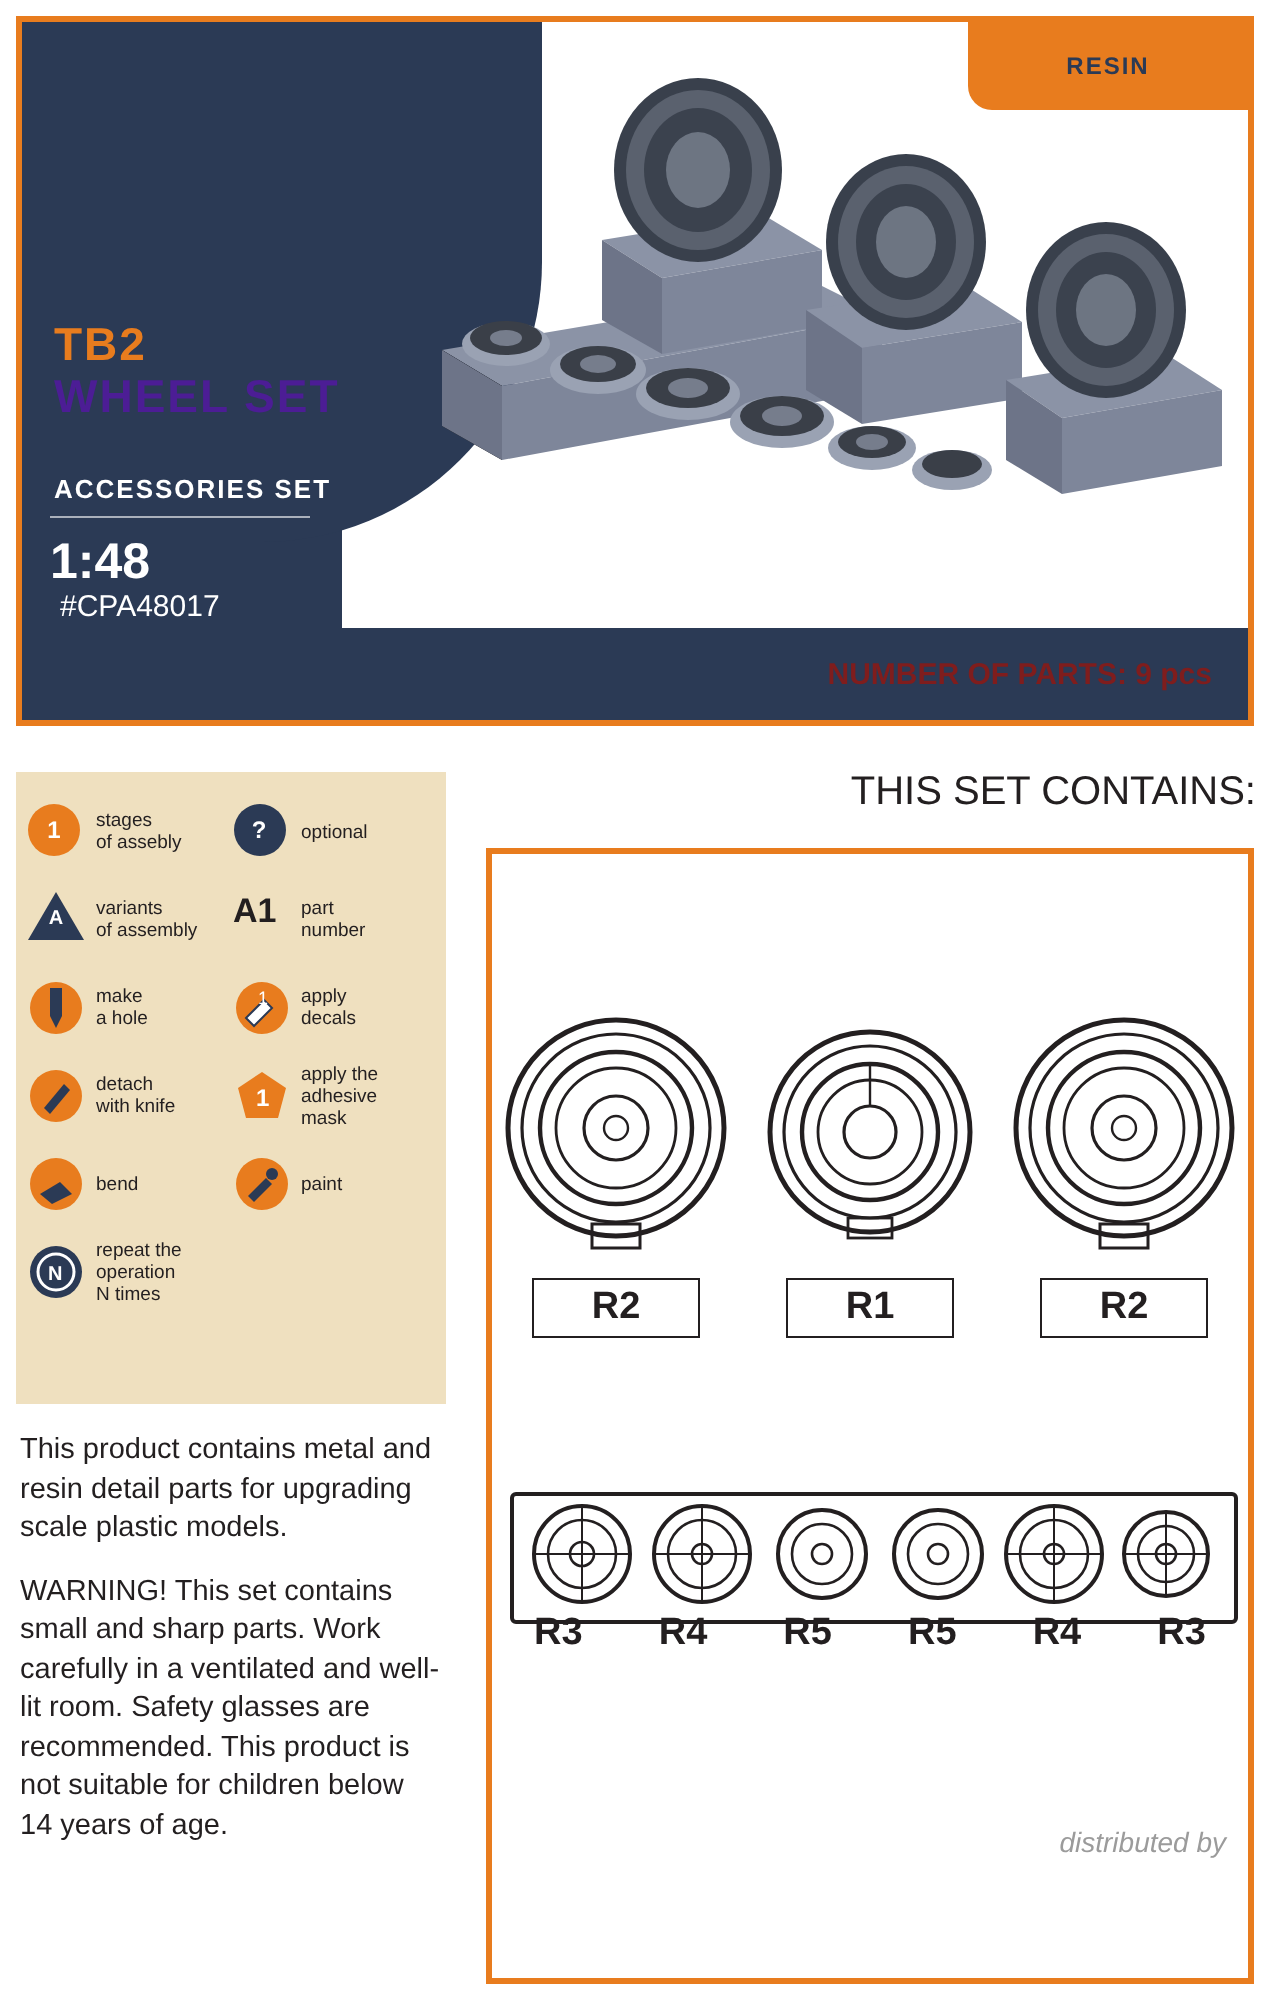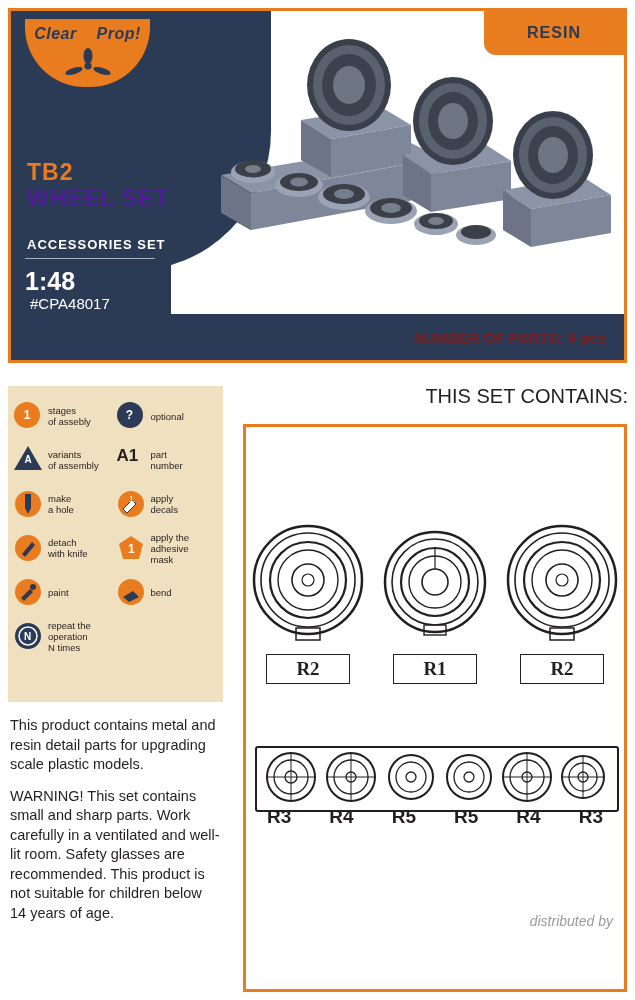--- a/index.html
+++ b/index.html
@@ -49,21 +49,21 @@
   .logo-prop{
     position:absolute;left:40px;top:28px;width:46px;height:34px;
   }
   .resin-badge{
     position:absolute;right:0px;top:0px;width:140px;height:44px;
     background:#E87C1E;
     border-bottom-left-radius:12px;
     display:flex;align-items:center;justify-content:center;
   }
   .resin-badge span{
-    color:#2B3A55;font-weight:bold;font-size:16px;letter-spacing:1px;
+    color:#2B3A55;font-weight:bold;font-size:12px;letter-spacing:1px;
   }
   .title1{
     position:absolute;left:16px;top:148px;color:#E87C1E;
     font-weight:bold;font-size:23px;letter-spacing:1px;line-height:26px;
   }
   .title2{
     position:absolute;left:16px;top:174px;color:#4c1d95;
     font-weight:bold;font-size:23px;letter-spacing:1px;line-height:26px;
   }
   .accessories{
@@ -128,21 +128,21 @@
   
   .contains-title{
     position:absolute;left:243px;top:385px;width:385px;text-align:right;
     font-size:20px;color:#231f20;
   }
   .rightbox{
     position:absolute;left:243px;top:424px;width:384px;height:568px;
     border:3px solid #E87C1E;box-sizing:border-box;background:#ffffff;
   }
   .bigwheels{
-    position:absolute;left:248px;top:520px;width:374px;height:175px;font-family:Liberation Serif, serif;
+    position:absolute;left:248px;top:504px;width:374px;height:175px;
   }
   .wheelcell{position:absolute;width:120px;}
   .lblbox{
     margin:4px auto 0 auto;width:82px;height:28px;border:1.5px solid #231f20;
     display:flex;align-items:center;justify-content:center;background:#ffffff;
   }
   .lblbox span{font-size:19px;font-weight:bold;color:#231f20;}
   .smallrow{
     position:absolute;left:255px;top:746px;width:360px;height:62px;
     border:2px solid #231f20;border-radius:3px;background:#ffffff;
@@ -166,33 +166,20 @@
 <body>
 
 <div class="page">
 
   <div class="topbox">
 
     <div class="navy-panel"></div>
     <div class="navy-curve"></div>
     <div class="navy-bottom"></div>
 
-    <div class="logo">
-      <div class="logo-text">
-        <span>Clear</span>
-        <span style="display:inline-block;width:10px"></span>
-        <span>Prop!</span>
-      </div>
-      <svg class="logo-prop" viewBox="0 0 46 34">
-        <ellipse cx="23" cy="9" rx="4.5" ry="8" fill="#2B3A55"></ellipse>
-        <ellipse cx="9" cy="24" rx="9" ry="3.2" fill="#2B3A55" transform="rotate(-18 9 24)"></ellipse>
-        <ellipse cx="37" cy="24" rx="9" ry="3.2" fill="#2B3A55" transform="rotate(18 37 24)"></ellipse>
-        <circle cx="23" cy="19" r="3.6" fill="#2B3A55"></circle>
-      </svg>
-    </div>
 
     <div class="resin-badge">
       <span>RESIN</span>
     </div>
 
     <div class="title1">TB2</div>
     <div class="title2">WHEEL  SET</div>
     <div class="accessories">ACCESSORIES SET</div>
     <div class="rule-line"></div>
     <div class="scale">1:48</div>
@@ -341,35 +328,35 @@
               <text x="11" y="19" font-size="12" fill="#ffffff" font-weight="bold" font-family="Liberation Sans">1</text>
             </svg>
         </div>
         <div class="lgtext"><span>apply the<br>adhesive<br>mask</span></div>
       </div>
 
       <div class="lgcell">
         <div class="lgicon">
           <svg width="28" height="28" viewBox="0 0 28 28">
               <circle cx="14" cy="14" r="13" fill="#E87C1E"></circle>
+              <path d="M6 19 l10 -6 l6 6 l-10 5 z" fill="#2B3A55"></path>
+            </svg>
+        </div>
+        <div class="lgtext"><span>bend</span></div>
+      </div>
+
+      <div class="lgcell">
+        <div class="lgicon">
+          <svg width="28" height="28" viewBox="0 0 28 28">
+              <circle cx="14" cy="14" r="13" fill="#E87C1E"></circle>
               <path d="M7 20 l9 -9 l3 3 l-9 9 z" fill="#2B3A55"></path>
               <circle cx="19" cy="9" r="3" fill="#2B3A55"></circle>
             </svg>
         </div>
         <div class="lgtext"><span>paint</span></div>
-      </div>
-
-      <div class="lgcell">
-        <div class="lgicon">
-          <svg width="28" height="28" viewBox="0 0 28 28">
-              <circle cx="14" cy="14" r="13" fill="#E87C1E"></circle>
-              <path d="M6 19 l10 -6 l6 6 l-10 5 z" fill="#2B3A55"></path>
-            </svg>
-        </div>
-        <div class="lgtext"><span>bend</span></div>
       </div>
 
       <div class="lgcell">
         <div class="lgicon">
           <svg width="28" height="28" viewBox="0 0 28 28">
               <circle cx="14" cy="14" r="13" fill="#2B3A55"></circle>
               <circle cx="14" cy="14" r="9" fill="none" stroke="#ffffff" stroke-width="1.5"></circle>
               <text x="10" y="18" font-size="10" fill="#ffffff" font-weight="bold" font-family="Liberation Sans">N</text>
             </svg>
         </div>

